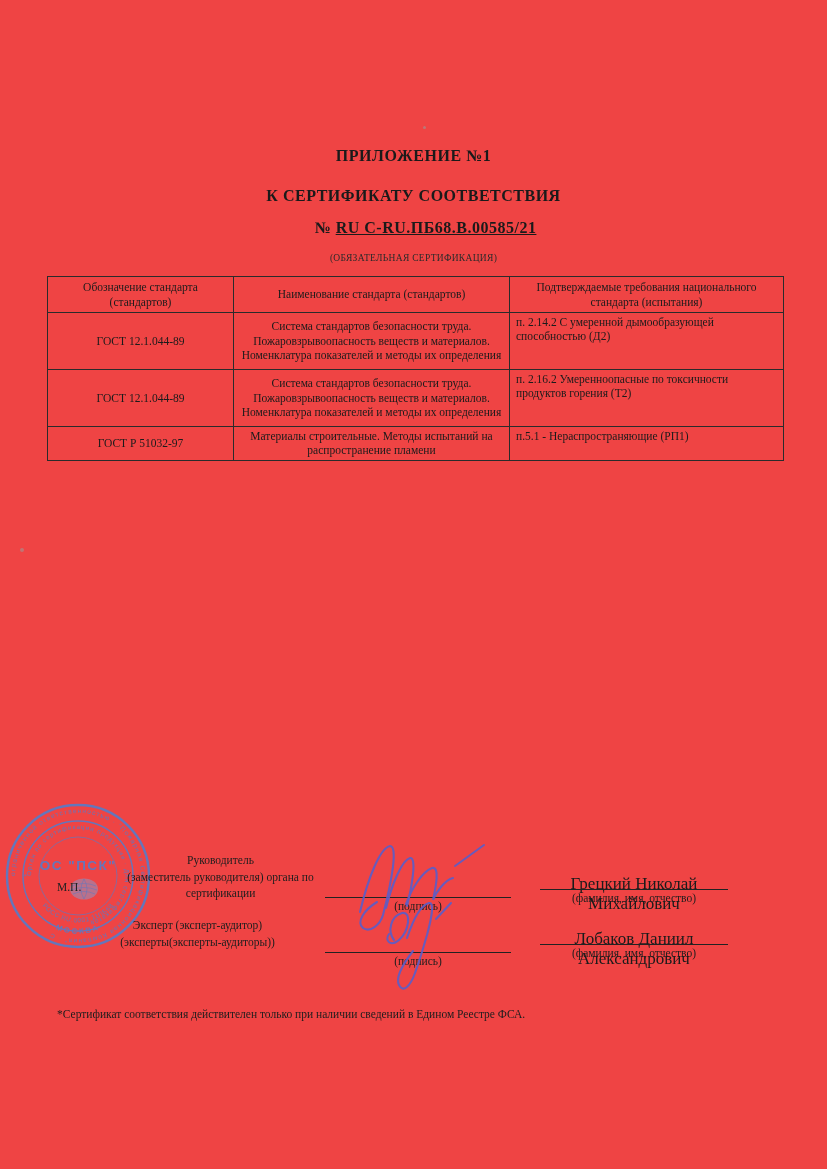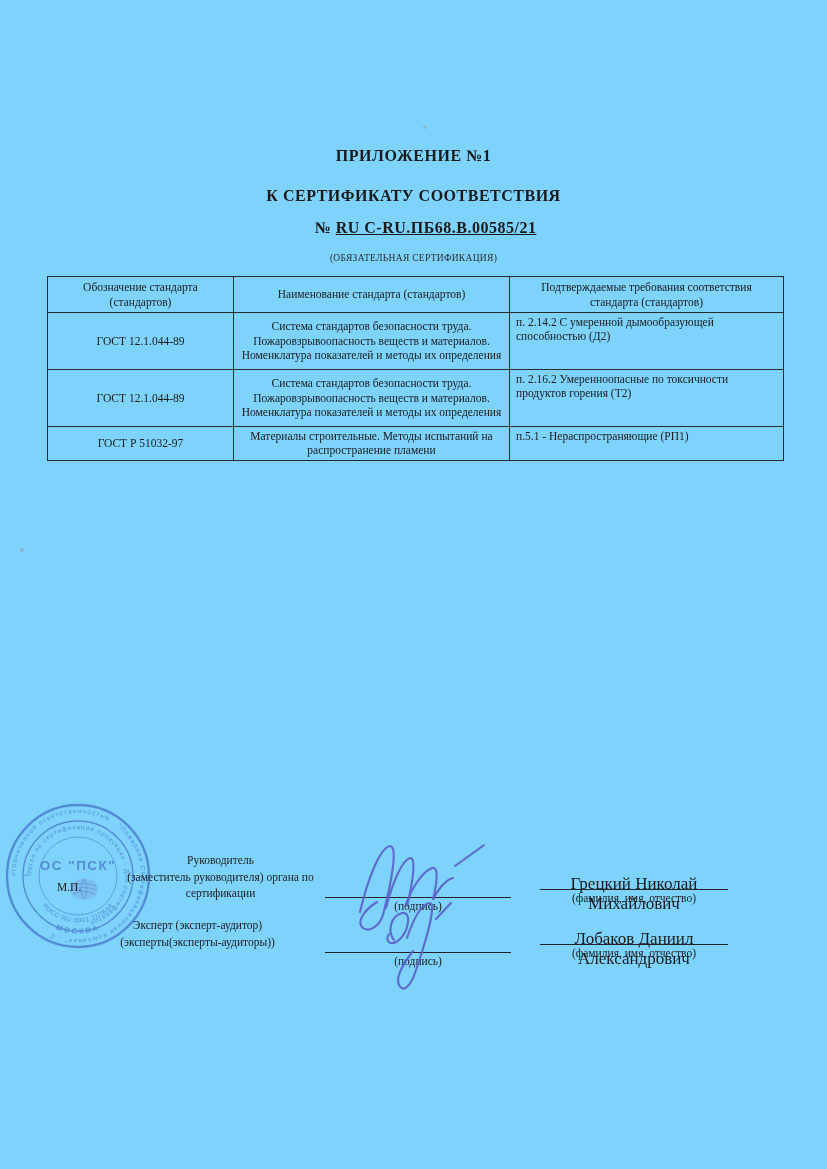--- a/index.html
+++ b/index.html
@@ -3,21 +3,21 @@
 <meta charset="utf-8">
 <style>
   * { margin: 0; padding: 0; box-sizing: border-box; }
   html, body { width: 827px; height: 1169px; background: #ffffff; }
   body {
     position: relative;
     font-family: "Liberation Serif", serif;
     color: #1c1c1c;
     overflow: hidden;
   }
-  .page { position: absolute; inset: 0; background: #7dd3fc; }
+  .page { position: absolute; inset: 0; background: #ef4444; }
 
   
   .title-line {
     position: absolute; left: 0; width: 827px;
     text-align: center; font-weight: bold; letter-spacing: 0.5px;
     font-size: 16px; color: #1a1a1a;
   }
   .t1 { top: 147px; }
   .t2 { top: 187px; font-family: Liberation Serif, serif; }
   .t3 { top: 219px; padding-left: 24px; }
@@ -105,21 +105,21 @@
   <table class="standards">
     <colgroup>
         <col class="c1">
         <col class="c2">
         <col class="c3">
       </colgroup>
     <thead>
       <tr>
         <th>Обозначение стандарта (стандартов)</th>
         <th>Наименование стандарта (стандартов)</th>
-        <th>Подтверждаемые требования соответствия стандарта (стандартов)</th>
+        <th>Подтверждаемые требования национального стандарта (испытания)</th>
       </tr>
     </thead>
     <tbody>
       <tr class="r2">
         <td class="std">ГОСТ 12.1.044-89</td>
         <td class="nm">Система стандартов безопасности труда. Пожаровзрывоопасность веществ и материалов. Номенклатура показателей и методы их определения</td>
         <td class="req">п. 2.14.2 С умеренной дымообразующей способностью (Д2)</td>
       </tr>
       <tr class="r3">
         <td class="std">ГОСТ 12.1.044-89</td>
@@ -200,14 +200,15 @@
       <path d="M 386,908 C 392,884 402,860 410,858 C 417,857 412,886 407,906"></path>
       <path d="M 406,904 C 412,888 422,872 432,868 C 440,866 436,886 433,900 C 436,892 445,880 453,878"></path>
       <path d="M 455,866 L 484,845"></path>
 
       <path d="M 394,940 C 387,931 391,916 402,913 C 412,911 409,931 399,940 C 391,947 384,941 389,934"></path>
       <path d="M 407,938 C 413,920 421,905 429,903 C 435,902 431,920 427,935 C 424,945 420,960 415,973 C 410,987 403,993 399,985 C 395,977 403,964 413,951"></path>
       <path d="M 436,919 L 451,903"></path>
     </g>
   </svg>
 
+  <div class="footer-note fn1">*Сертификат соответствия действителен только при наличии сведений в Едином Реестре ФСА.</div>
 
 </div>
 
 </body></html>

